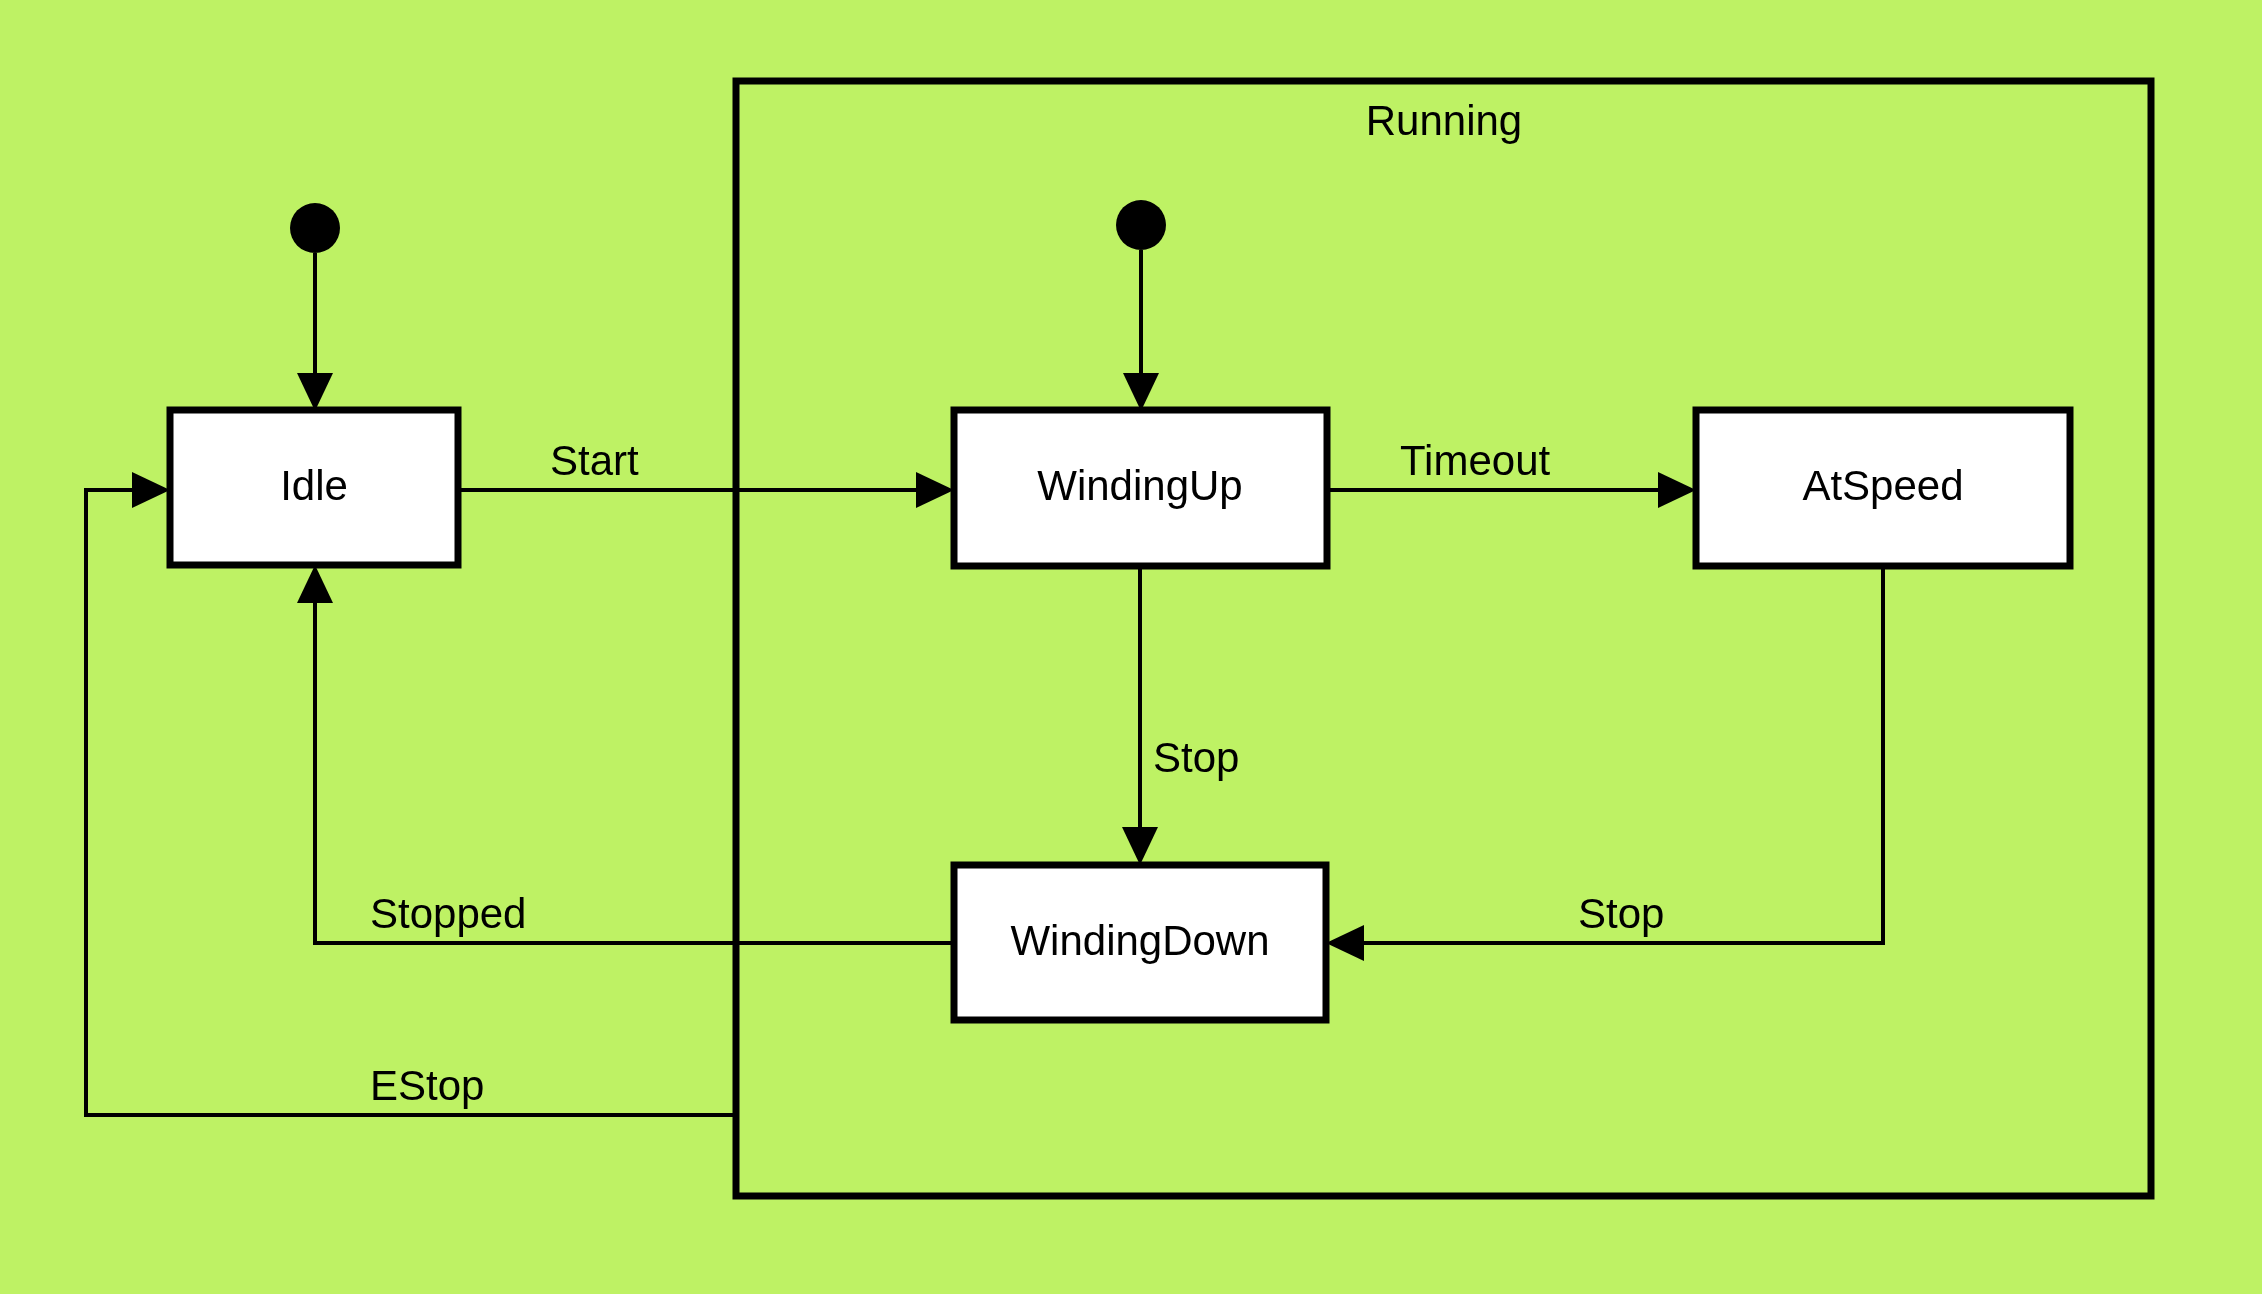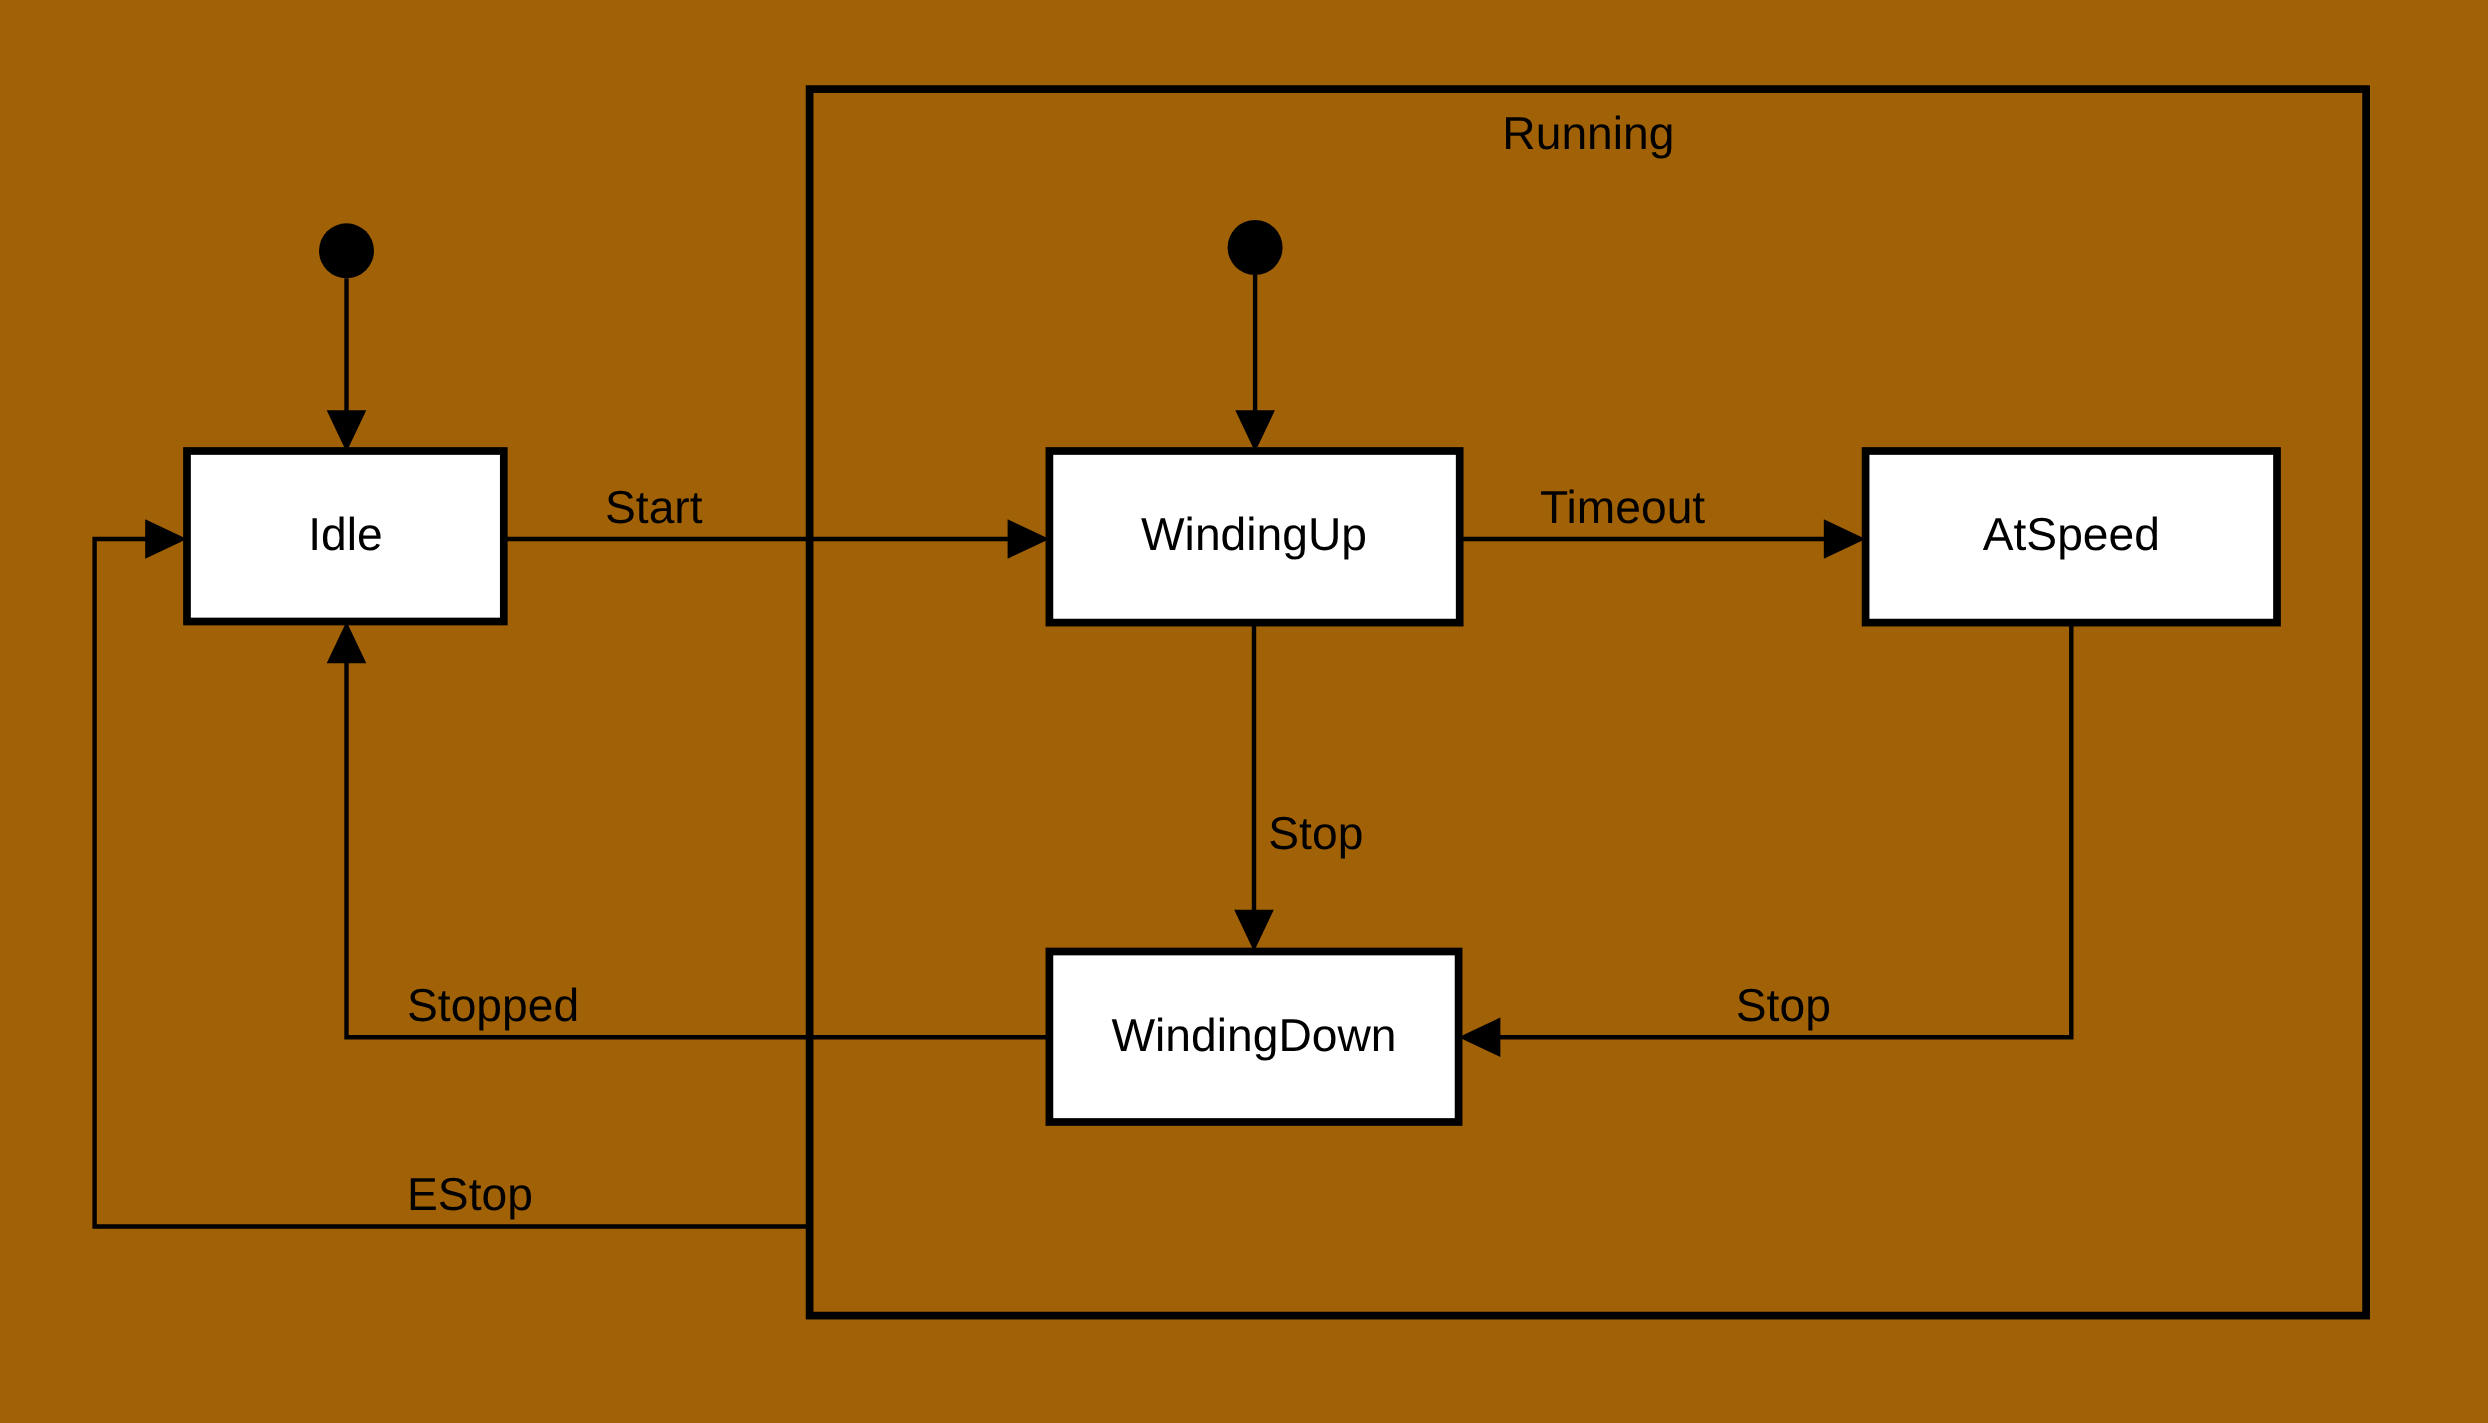--- a/index.html
+++ b/index.html
@@ -8,21 +8,21 @@
     padding: 0;
     background: #ffffff;
   }
   body {
     font-family: "Liberation Sans", sans-serif;
   }
   #canvas {
     position: relative;
     width: 2262px;
     height: 1294px;
-    background: #a16207;
+    background: #bef264;
     overflow: hidden;
   }
   #diagram-svg {
     position: absolute;
     left: 0;
     top: 0;
     width: 2262px;
     height: 1294px;
     display: block;
   }

